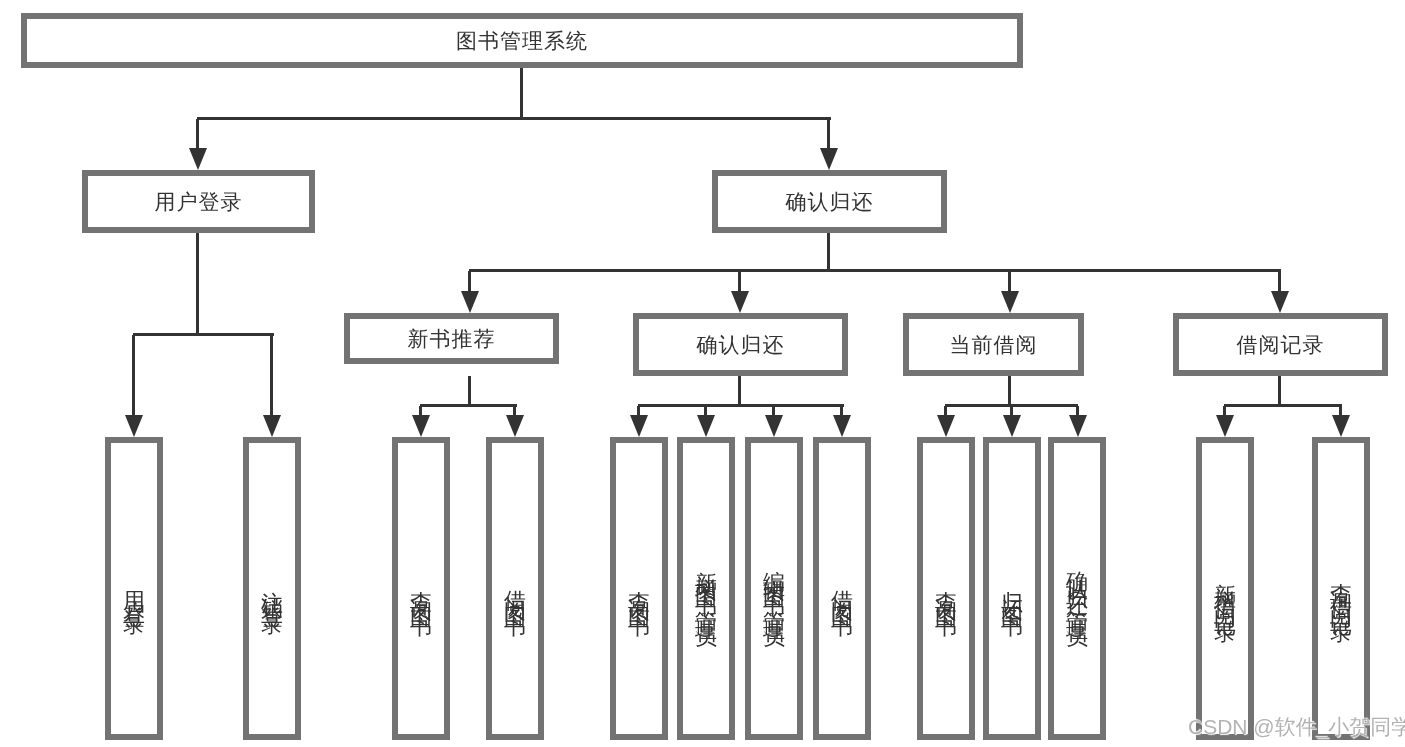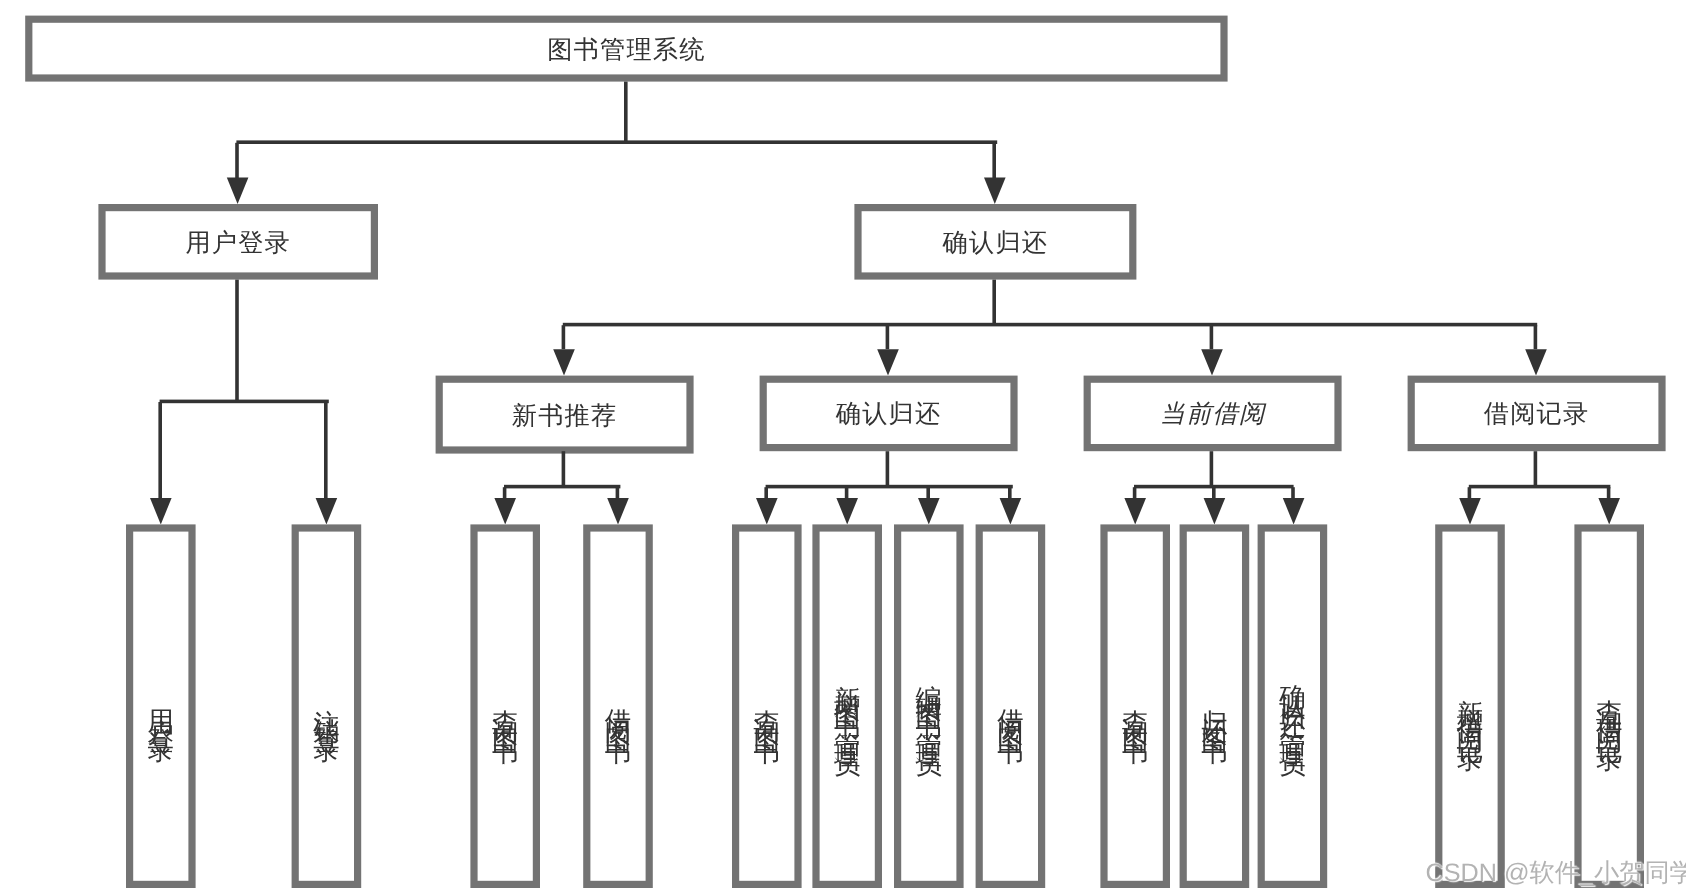--- a/index.html
+++ b/index.html
@@ -105,27 +105,27 @@
   <div class="hline" style="left:469px; top:269px; width:812px;"></div>
   <div class="vline" style="left:468px; top:271px; height:20px;"></div>
   <div class="arrowhead" style="left:461px; top:291px;"></div>
   <div class="vline" style="left:738px; top:271px; height:20px;"></div>
   <div class="arrowhead" style="left:731px; top:291px;"></div>
   <div class="vline" style="left:1008px; top:271px; height:20px;"></div>
   <div class="arrowhead" style="left:1001px; top:291px;"></div>
   <div class="vline" style="left:1278px; top:271px; height:20px;"></div>
   <div class="arrowhead" style="left:1271px; top:291px;"></div>
 
-  <div class="node" style="left:363px; top:313px; width:215px; height:65px;">
+  <div class="node" style="left:344px; top:313px; width:215px; height:51px;">
     <span class="hlabel">新书推荐</span>
   </div>
   <div class="node" style="left:633px; top:313px; width:215px; height:63px;">
     <span class="hlabel">确认归还</span>
   </div>
-  <div class="node" style="left:903px; top:313px; width:215px; height:63px;font-style:italic;">
+  <div class="node" style="left:903px; top:313px; width:181px; height:63px;">
     <span class="hlabel">当前借阅</span>
   </div>
   <div class="node" style="left:1173px; top:313px; width:215px; height:63px;">
     <span class="hlabel">借阅记录</span>
   </div>
 
   <div class="vline" style="left:468px; top:376px; height:30px;"></div>
   <div class="hline" style="left:420px; top:404px; width:97px;"></div>
   <div class="vline" style="left:419px; top:406px; height:9px;"></div>
   <div class="arrowhead" style="left:412px; top:415px;"></div>

